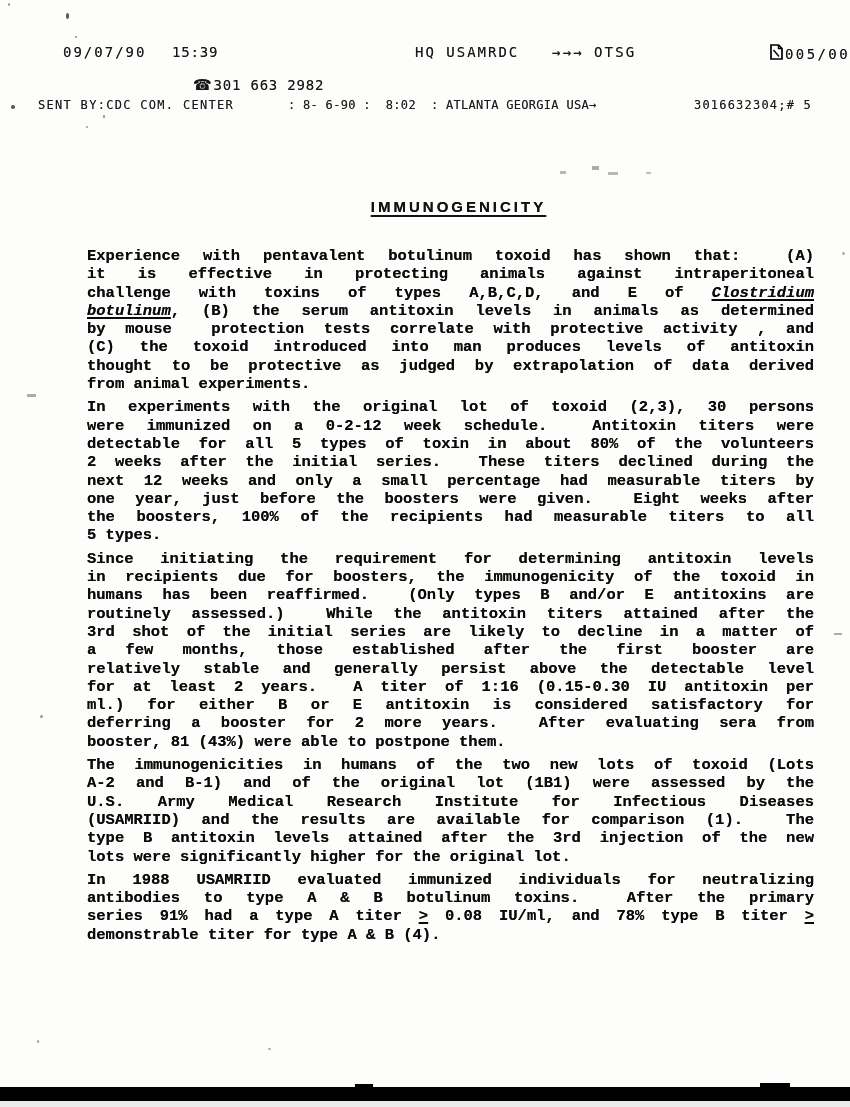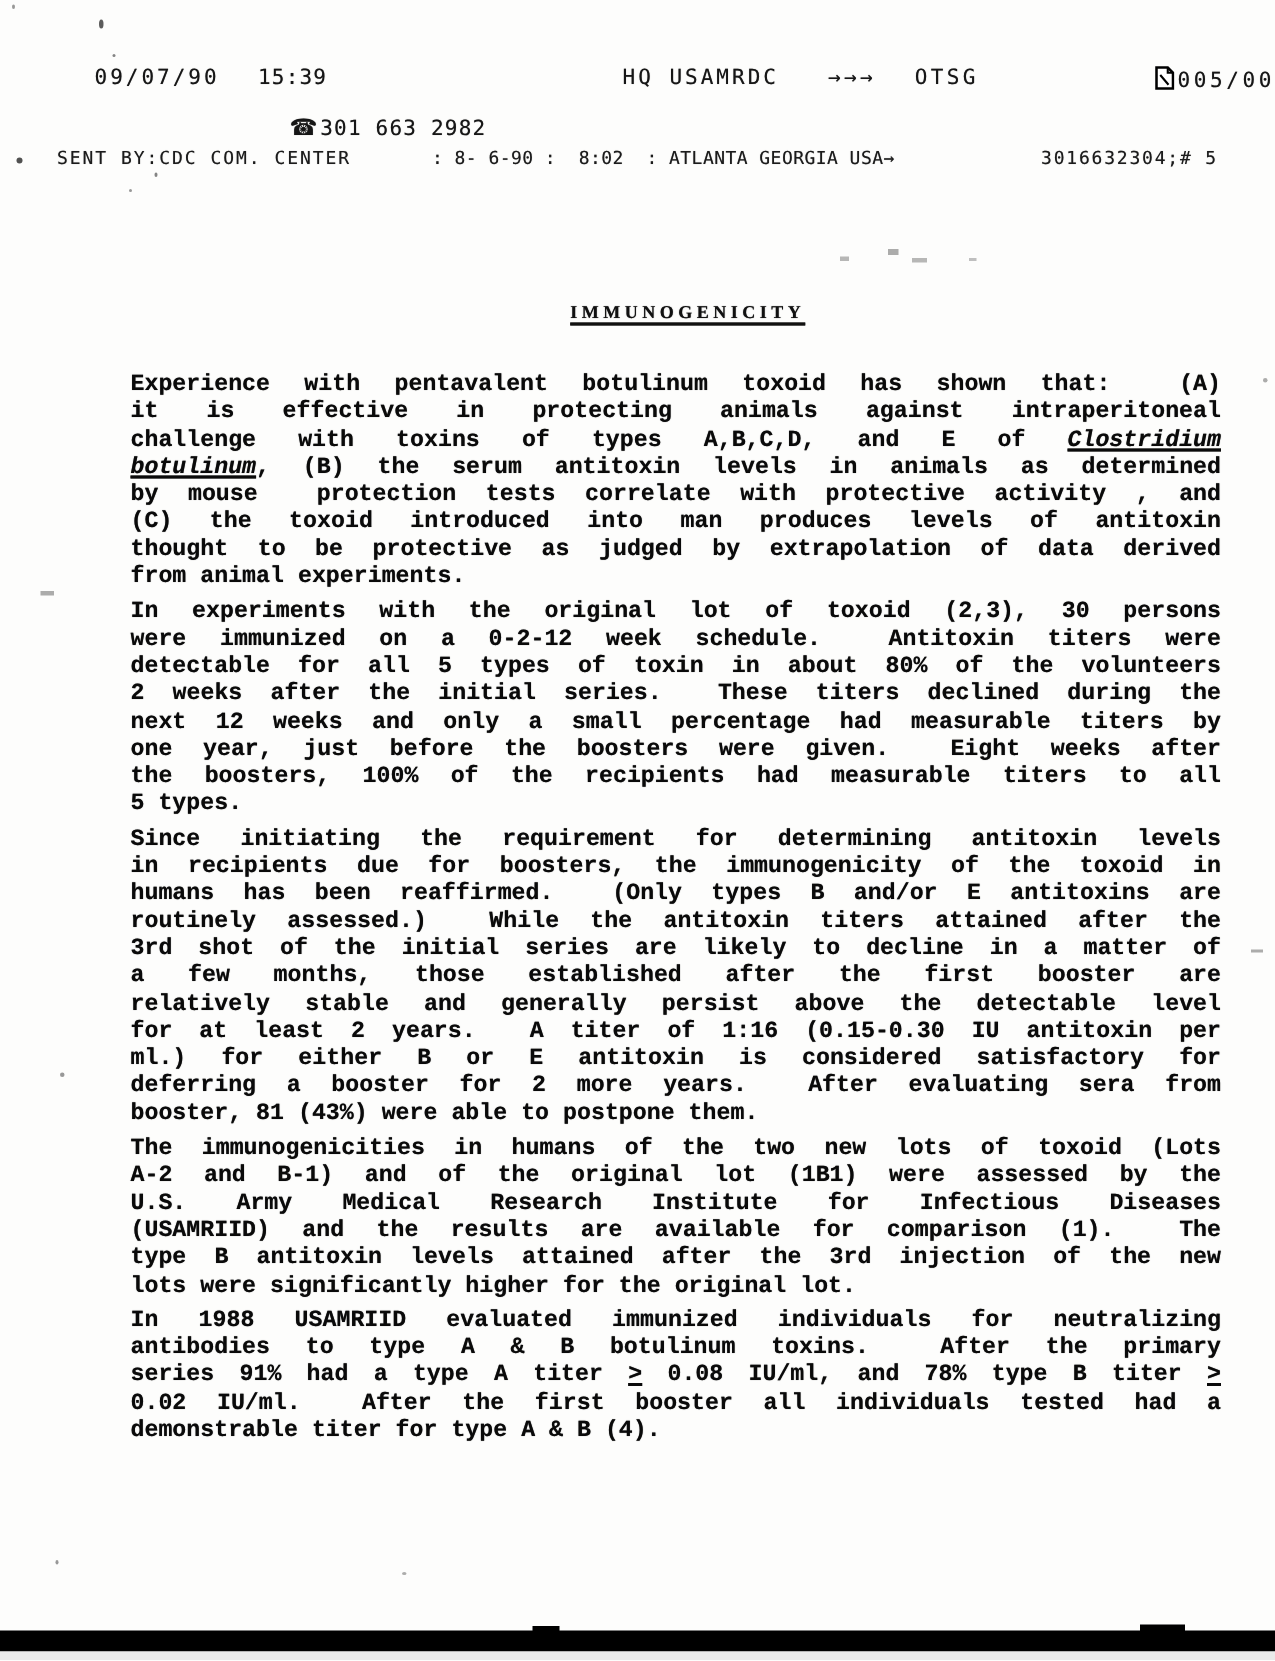--- a/index.html
+++ b/index.html
@@ -14,37 +14,37 @@
   .hdr-item {
     position:absolute; top:44px; font-size:14px; letter-spacing:1.6px;
     color:#161616; text-shadow:0 0 0.5px rgba(0,0,0,.55); white-space:pre;
   }
   .h-date { left:63px; letter-spacing:2px; }
   .h-time { left:172px; letter-spacing:0.8px; }
   .h-phone { left:193px; letter-spacing:0.8px;margin-top:32px; }
   .phicon { font-family:"DejaVu Sans", sans-serif; font-size:15px; margin-right:1px; }
   .h-station { left:415px; letter-spacing:2px; }
   .h-route { left:552px; letter-spacing:2.2px; }
-  .h-route .dest { margin-left:26px; }
+  .h-route .dest { margin-left:10px; }
   .h-pages { left:726px; letter-spacing:2.4px; display:flex; align-items:center;padding-left:44px; }
   .pgicon { margin-right:2px; display:inline-block; }
   
   .sent-item {
     position:absolute; top:98px; font-size:12px; color:#1b1b1b;
     text-shadow:0 0 0.5px rgba(0,0,0,.5); white-space:pre;
   }
   .s-by   { left:38px;  letter-spacing:1.3px; }
   .s-mid  { left:288px; letter-spacing:0.3px; }
   .s-num  { left:694px; letter-spacing:1.2px; }
   
   .titlewrap { position:absolute; top:197px; left:63px; width:727px; text-align:center; }
   .title {
     display:inline-block; transform:translateX(32px);
-    font-family:Liberation Serif, serif;
-    font-weight:bold; font-size:12px; letter-spacing:3px;
+    font-family:Liberation Sans, sans-serif;
+    font-weight:bold; font-size:15px; letter-spacing:3px;
     text-decoration:underline; text-decoration-thickness:2px; text-underline-offset:3px;
     text-shadow:0 0 0.6px rgba(0,0,0,.8);
   }
   
   .docbody {
     position:absolute; left:63px; top:247px; width:727px;
     font-family:"Liberation Mono","DejaVu Sans Mono",monospace;
     font-weight:bold; font-size:15.5px; line-height:18.3px; color:#0a0a0a;
     text-shadow:0 0 0.55px rgba(0,0,0,.7);
     margin-left:24px;
@@ -127,21 +127,20 @@
         <div class="line"><span>A-2 and B-1) and of the original lot (1B1) were assessed by the</span></div>
         <div class="line"><span>U.S. Army Medical Research Institute for Infectious Diseases</span></div>
         <div class="line"><span>(USAMRIID) and the results are available for comparison (1).&nbsp; The</span></div>
         <div class="line"><span>type B antitoxin levels attained after the 3rd injection of the new</span></div>
         <div class="line last"><span>lots were significantly higher for the original lot.</span></div>
       </div>
     <div class="para">
         <div class="line"><span>In 1988 USAMRIID evaluated immunized individuals for neutralizing</span></div>
         <div class="line"><span>antibodies to type A &amp; B botulinum toxins.&nbsp; After the primary</span></div>
         <div class="line"><span>series 91% had a type A titer </span><span class="u">&gt;</span><span> 0.08 IU/ml, and 78% type B titer </span><span class="u">&gt;</span></div>
-        <div class="line"><span>0.02 IU/ml.&nbsp; After the first booster all individuals tested had a</span></div>
         <div class="line last"><span>demonstrable titer for type A &amp; B (4).</span></div>
       </div>
   </div>
 
   <i class="sp" style="left:66px;top:13px;width:3px;height:6px;opacity:.8"></i>
   <i class="sp" style="left:8px;top:3px;width:2px;height:3px;opacity:.5"></i>
   <i class="sp" style="left:75px;top:36px;width:2px;height:2px;opacity:.6"></i>
   <i class="sp" style="left:11px;top:105px;width:4px;height:4px;opacity:.85"></i>
   <i class="sp" style="left:103px;top:115px;width:2px;height:3px;opacity:.6"></i>
   <i class="sp" style="left:86px;top:126px;width:2px;height:2px;opacity:.5"></i>

